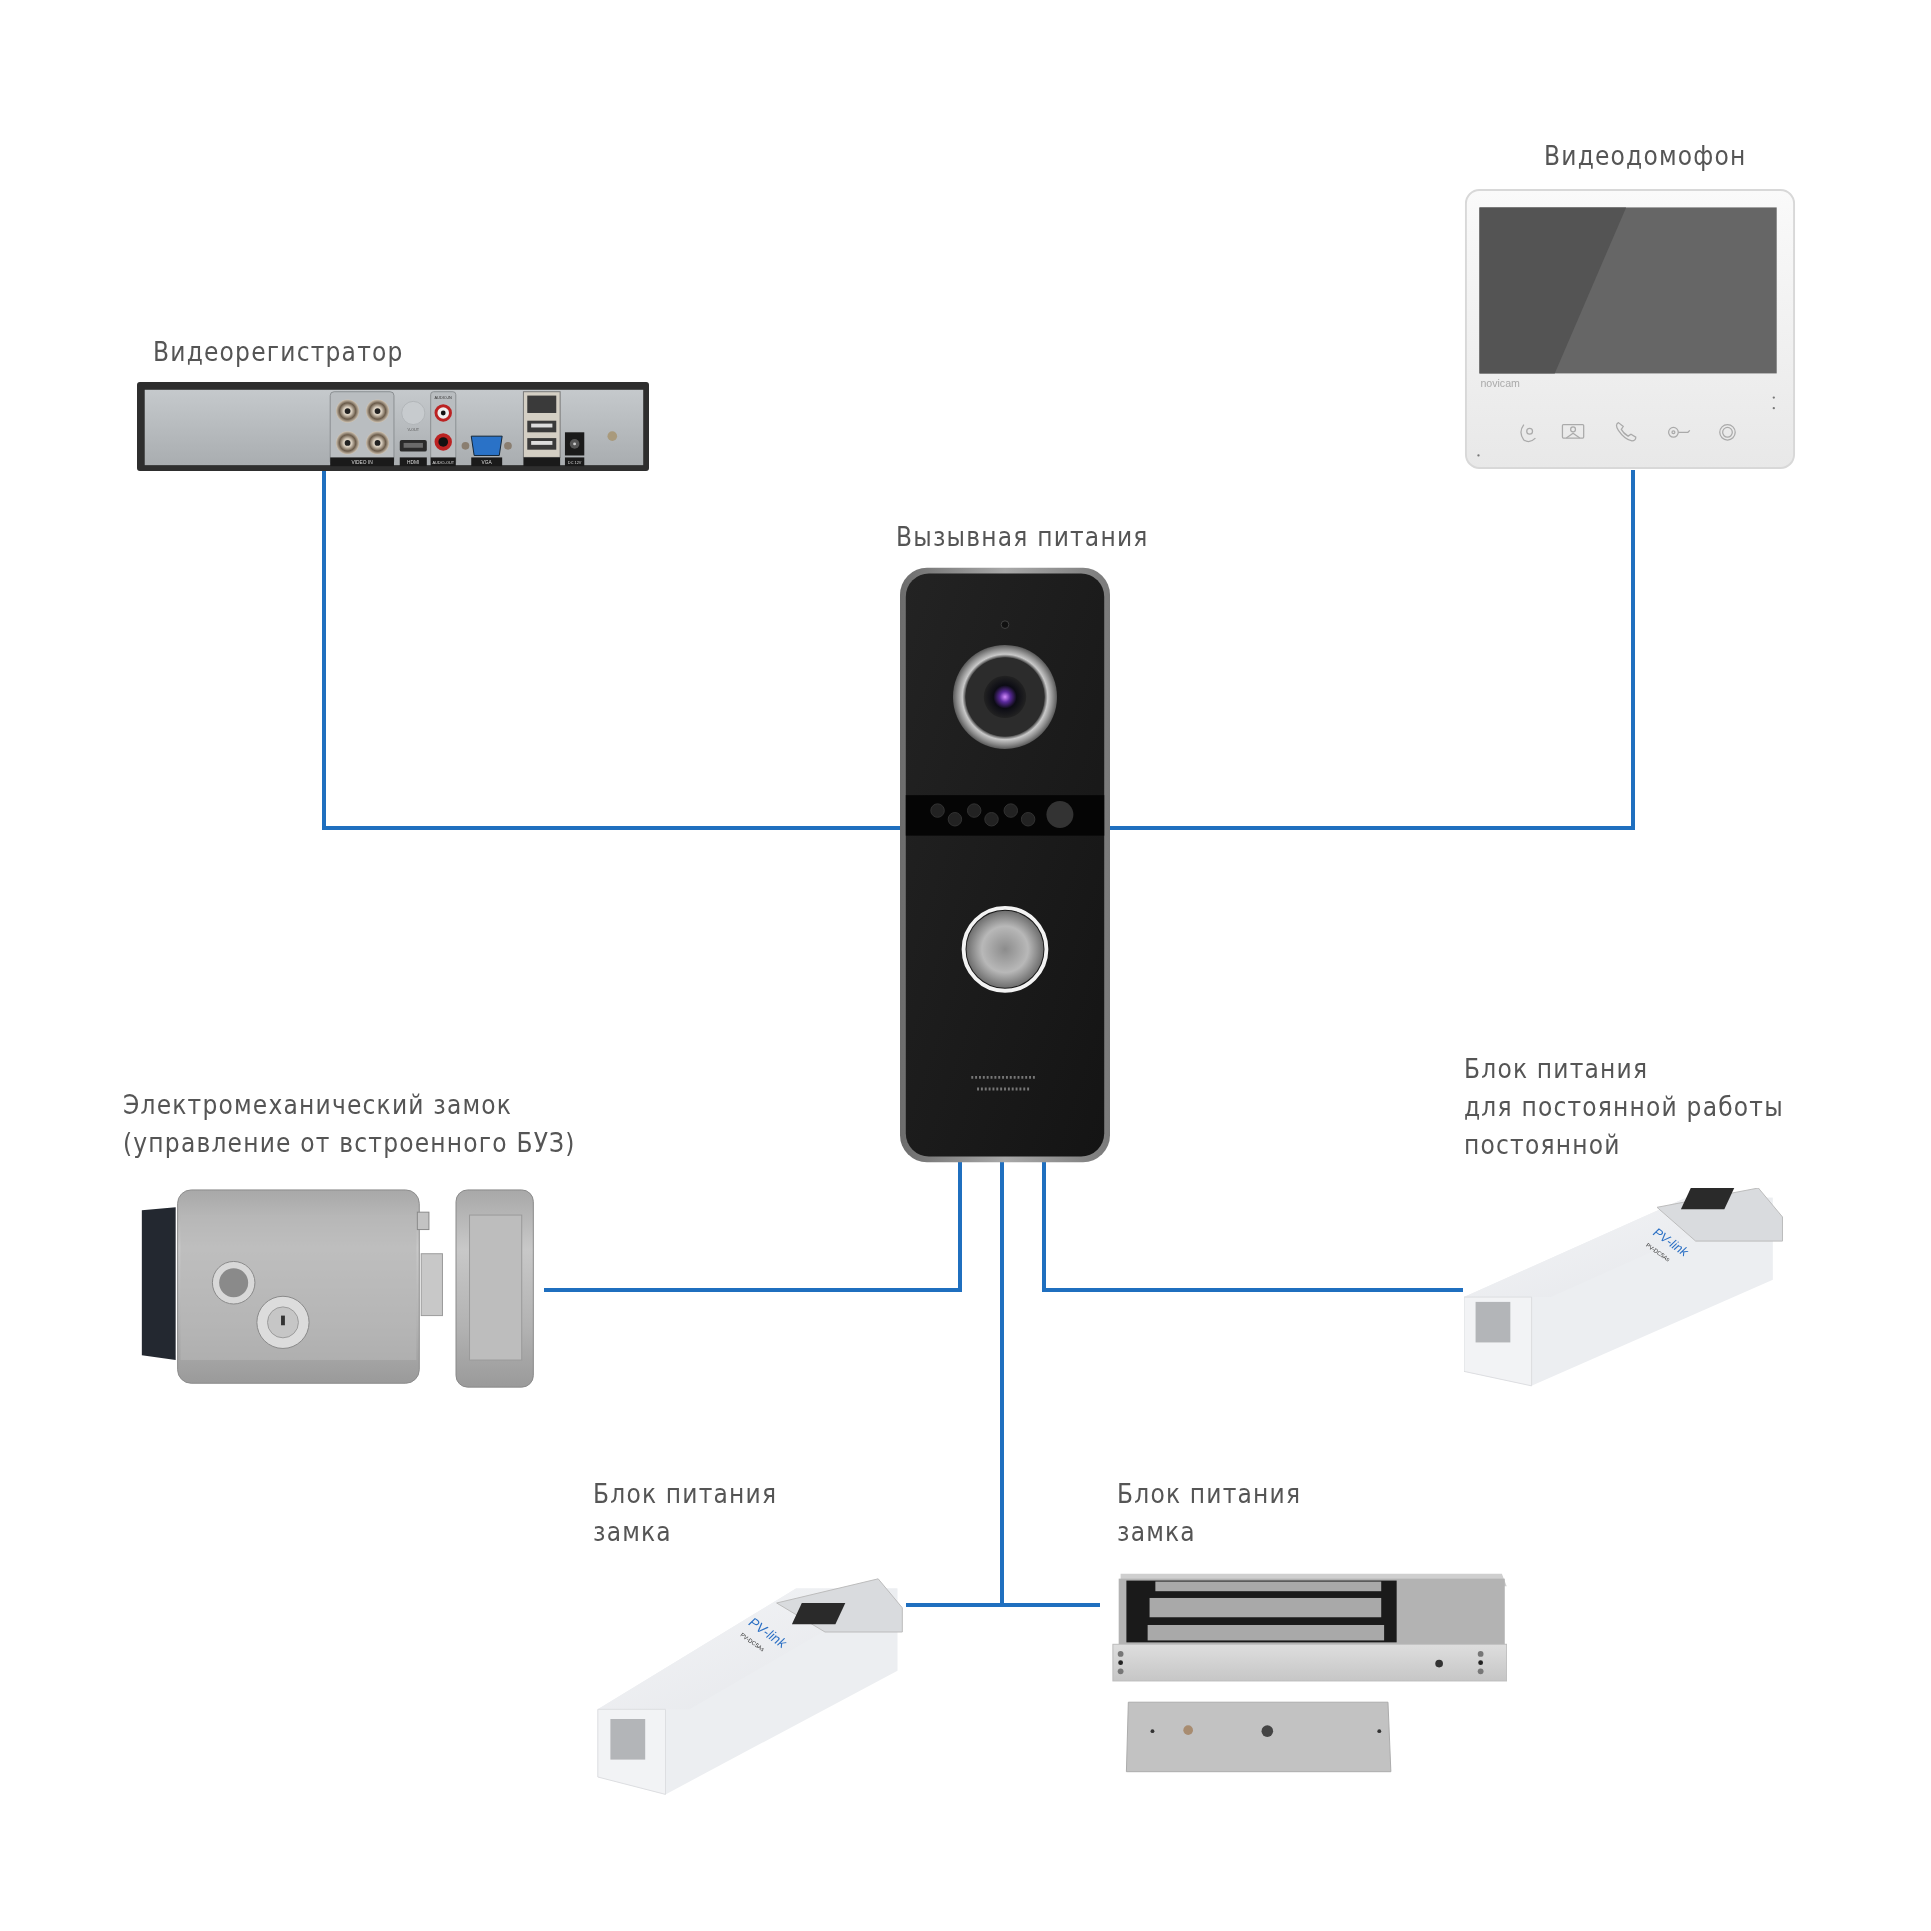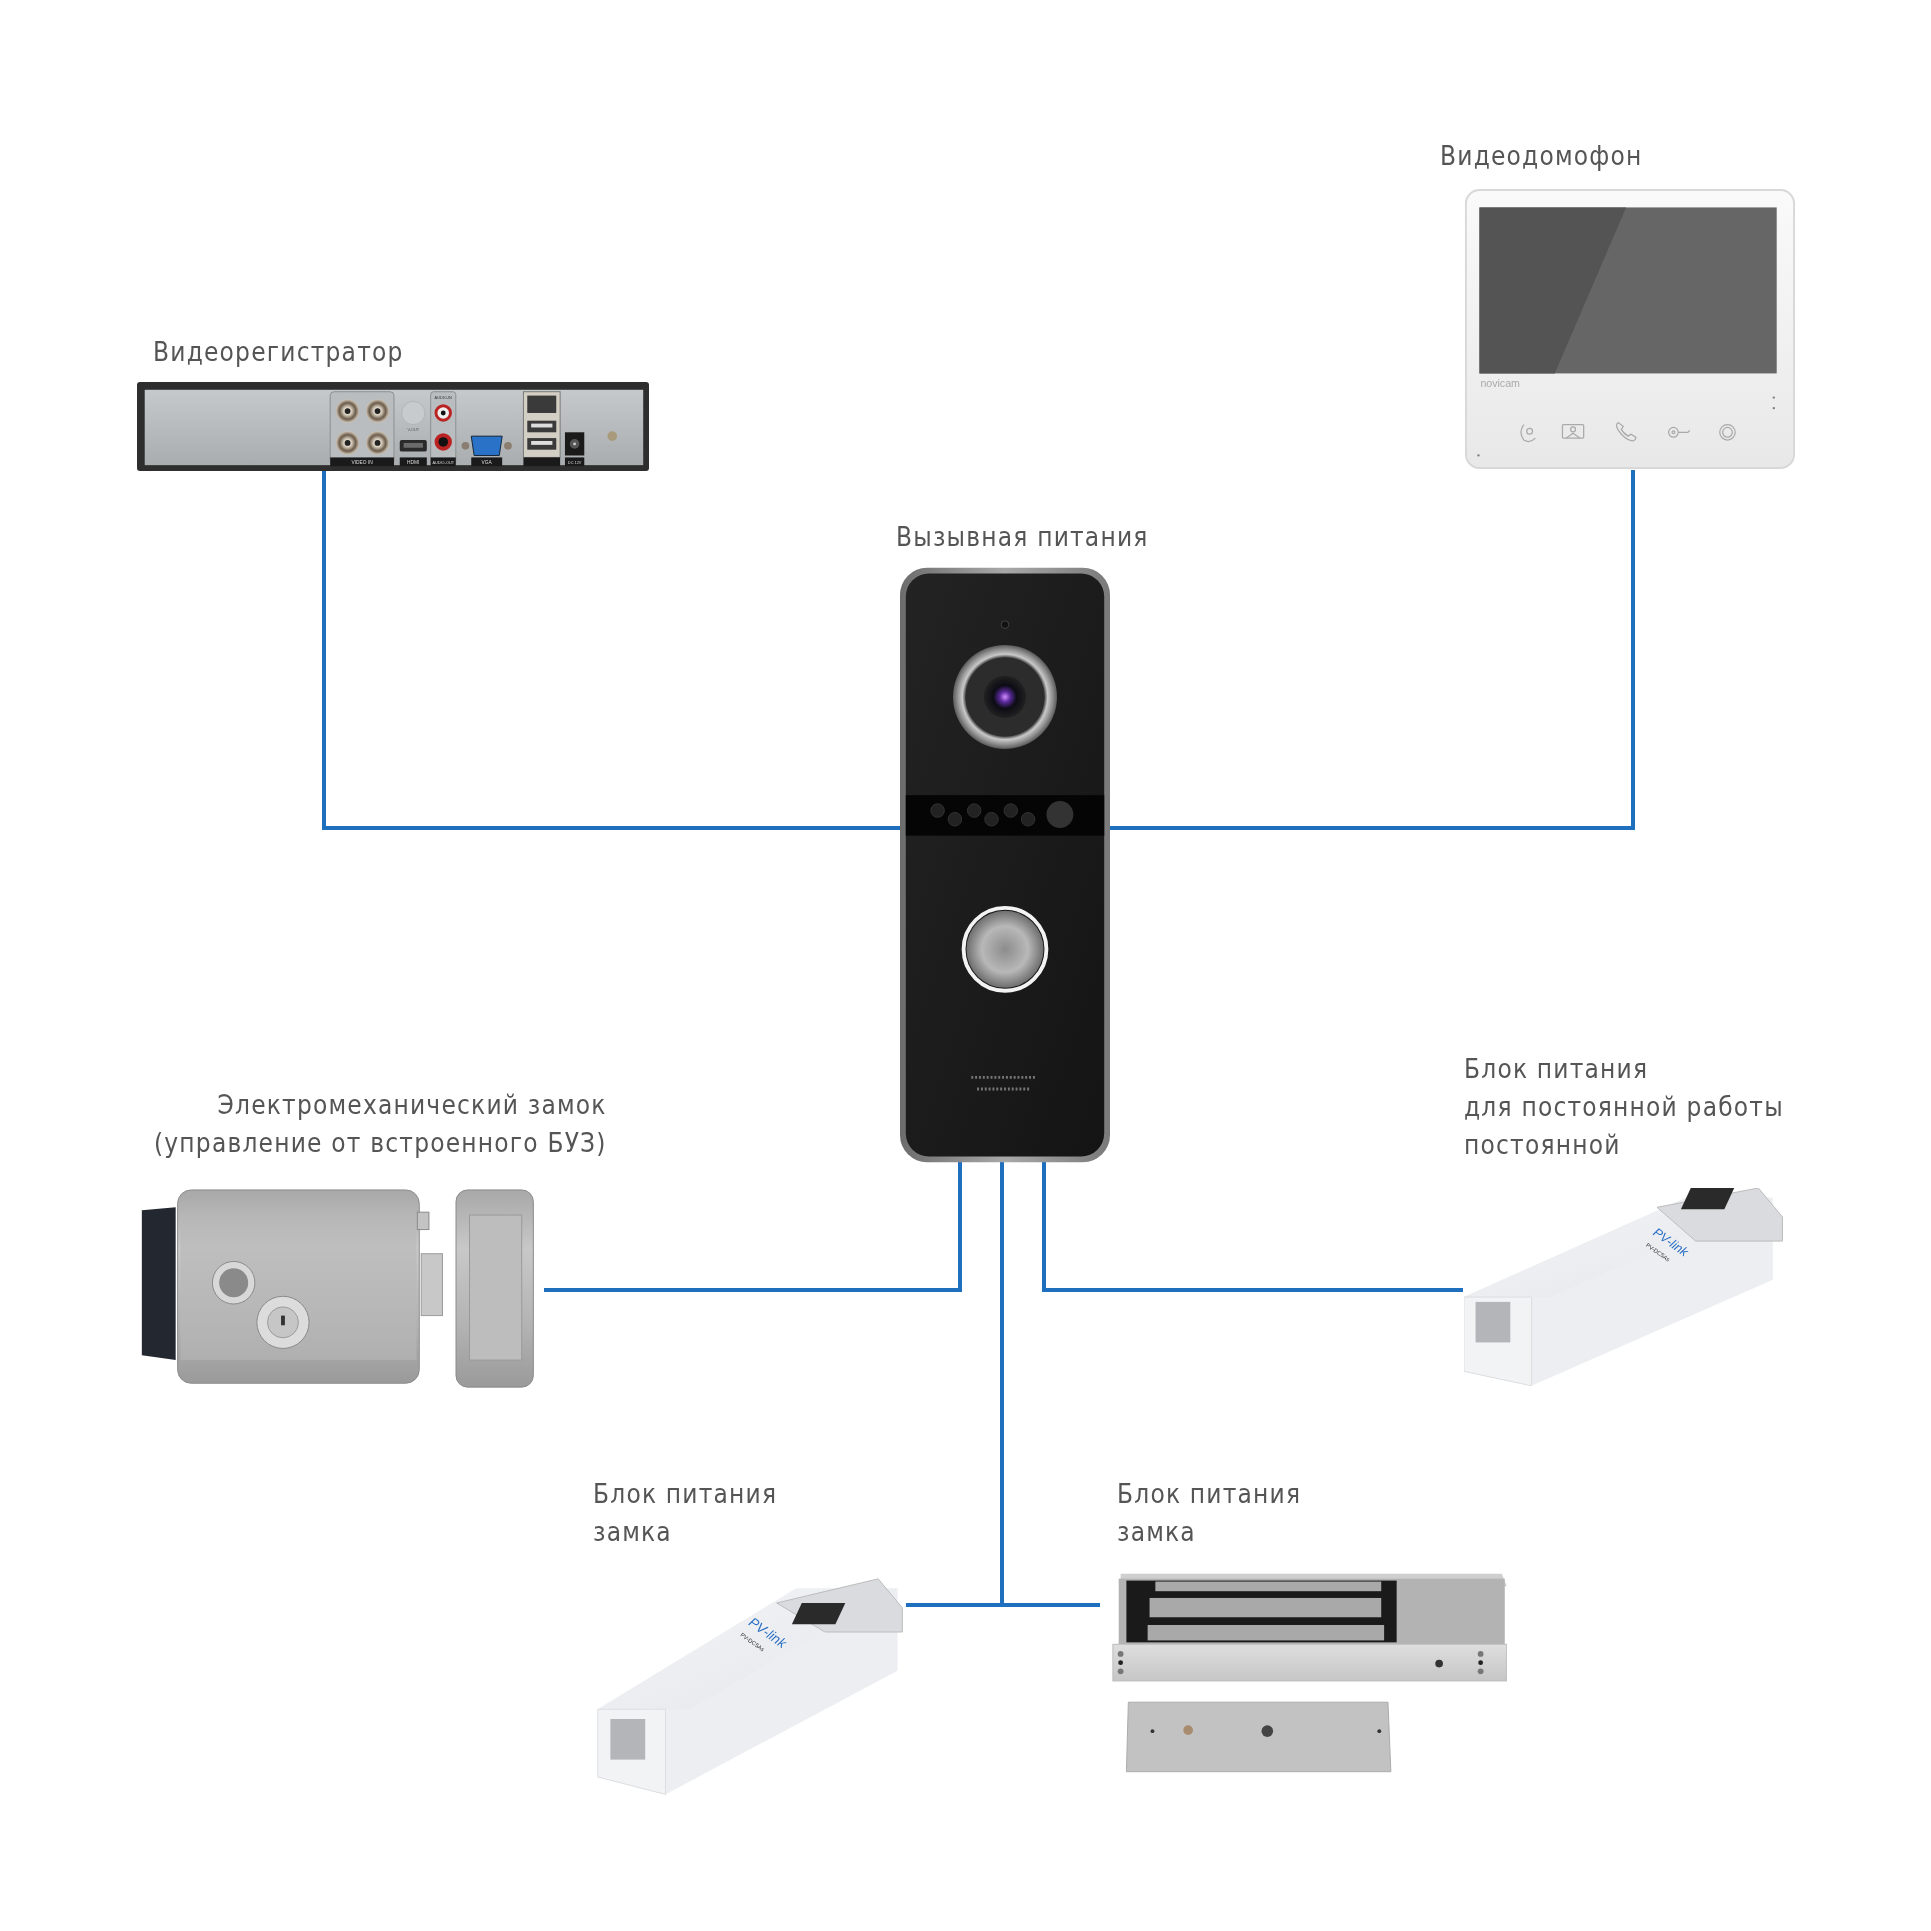--- a/index.html
+++ b/index.html
@@ -28,27 +28,27 @@
   <div class="wire" style="left:1042px; top:1159px; width:3.9px; height:133px;"></div>
   <div class="wire" style="left:1042px; top:1288px; width:421px; height:3.9px;"></div>
 
   <div class="wire" style="left:1000px; top:1161px; width:3.9px; height:446px;"></div>
   <div class="wire" style="left:906px; top:1603px; width:194px; height:3.9px;"></div>
 </div>
 
 <div class="label" style="left:137px; top:333px;margin-left:16px;">
   <div>Видеорегистратор</div>
 </div>
-<div class="label" style="left:1440px; top:137px;">
+<div class="label" style="left:1544px; top:137px;">
   <div>Видеодомофон</div>
 </div>
 <div class="label" style="left:896px; top:518px;">
   <div>Вызывная питания</div>
 </div>
-<div class="label" style="left:154px; top:1086px;text-align:right;">
+<div class="label" style="left:123px; top:1086px;">
   <div>Электромеханический замок</div>
   <div>(управление от встроенного БУЗ)</div>
 </div>
 <div class="label" style="left:1464px; top:1050px;">
   <div>Блок питания</div>
   <div>для постоянной работы</div>
   <div>постоянной</div>
 </div>
 <div class="label" style="left:593px; top:1475px;">
   <div>Блок питания</div>

